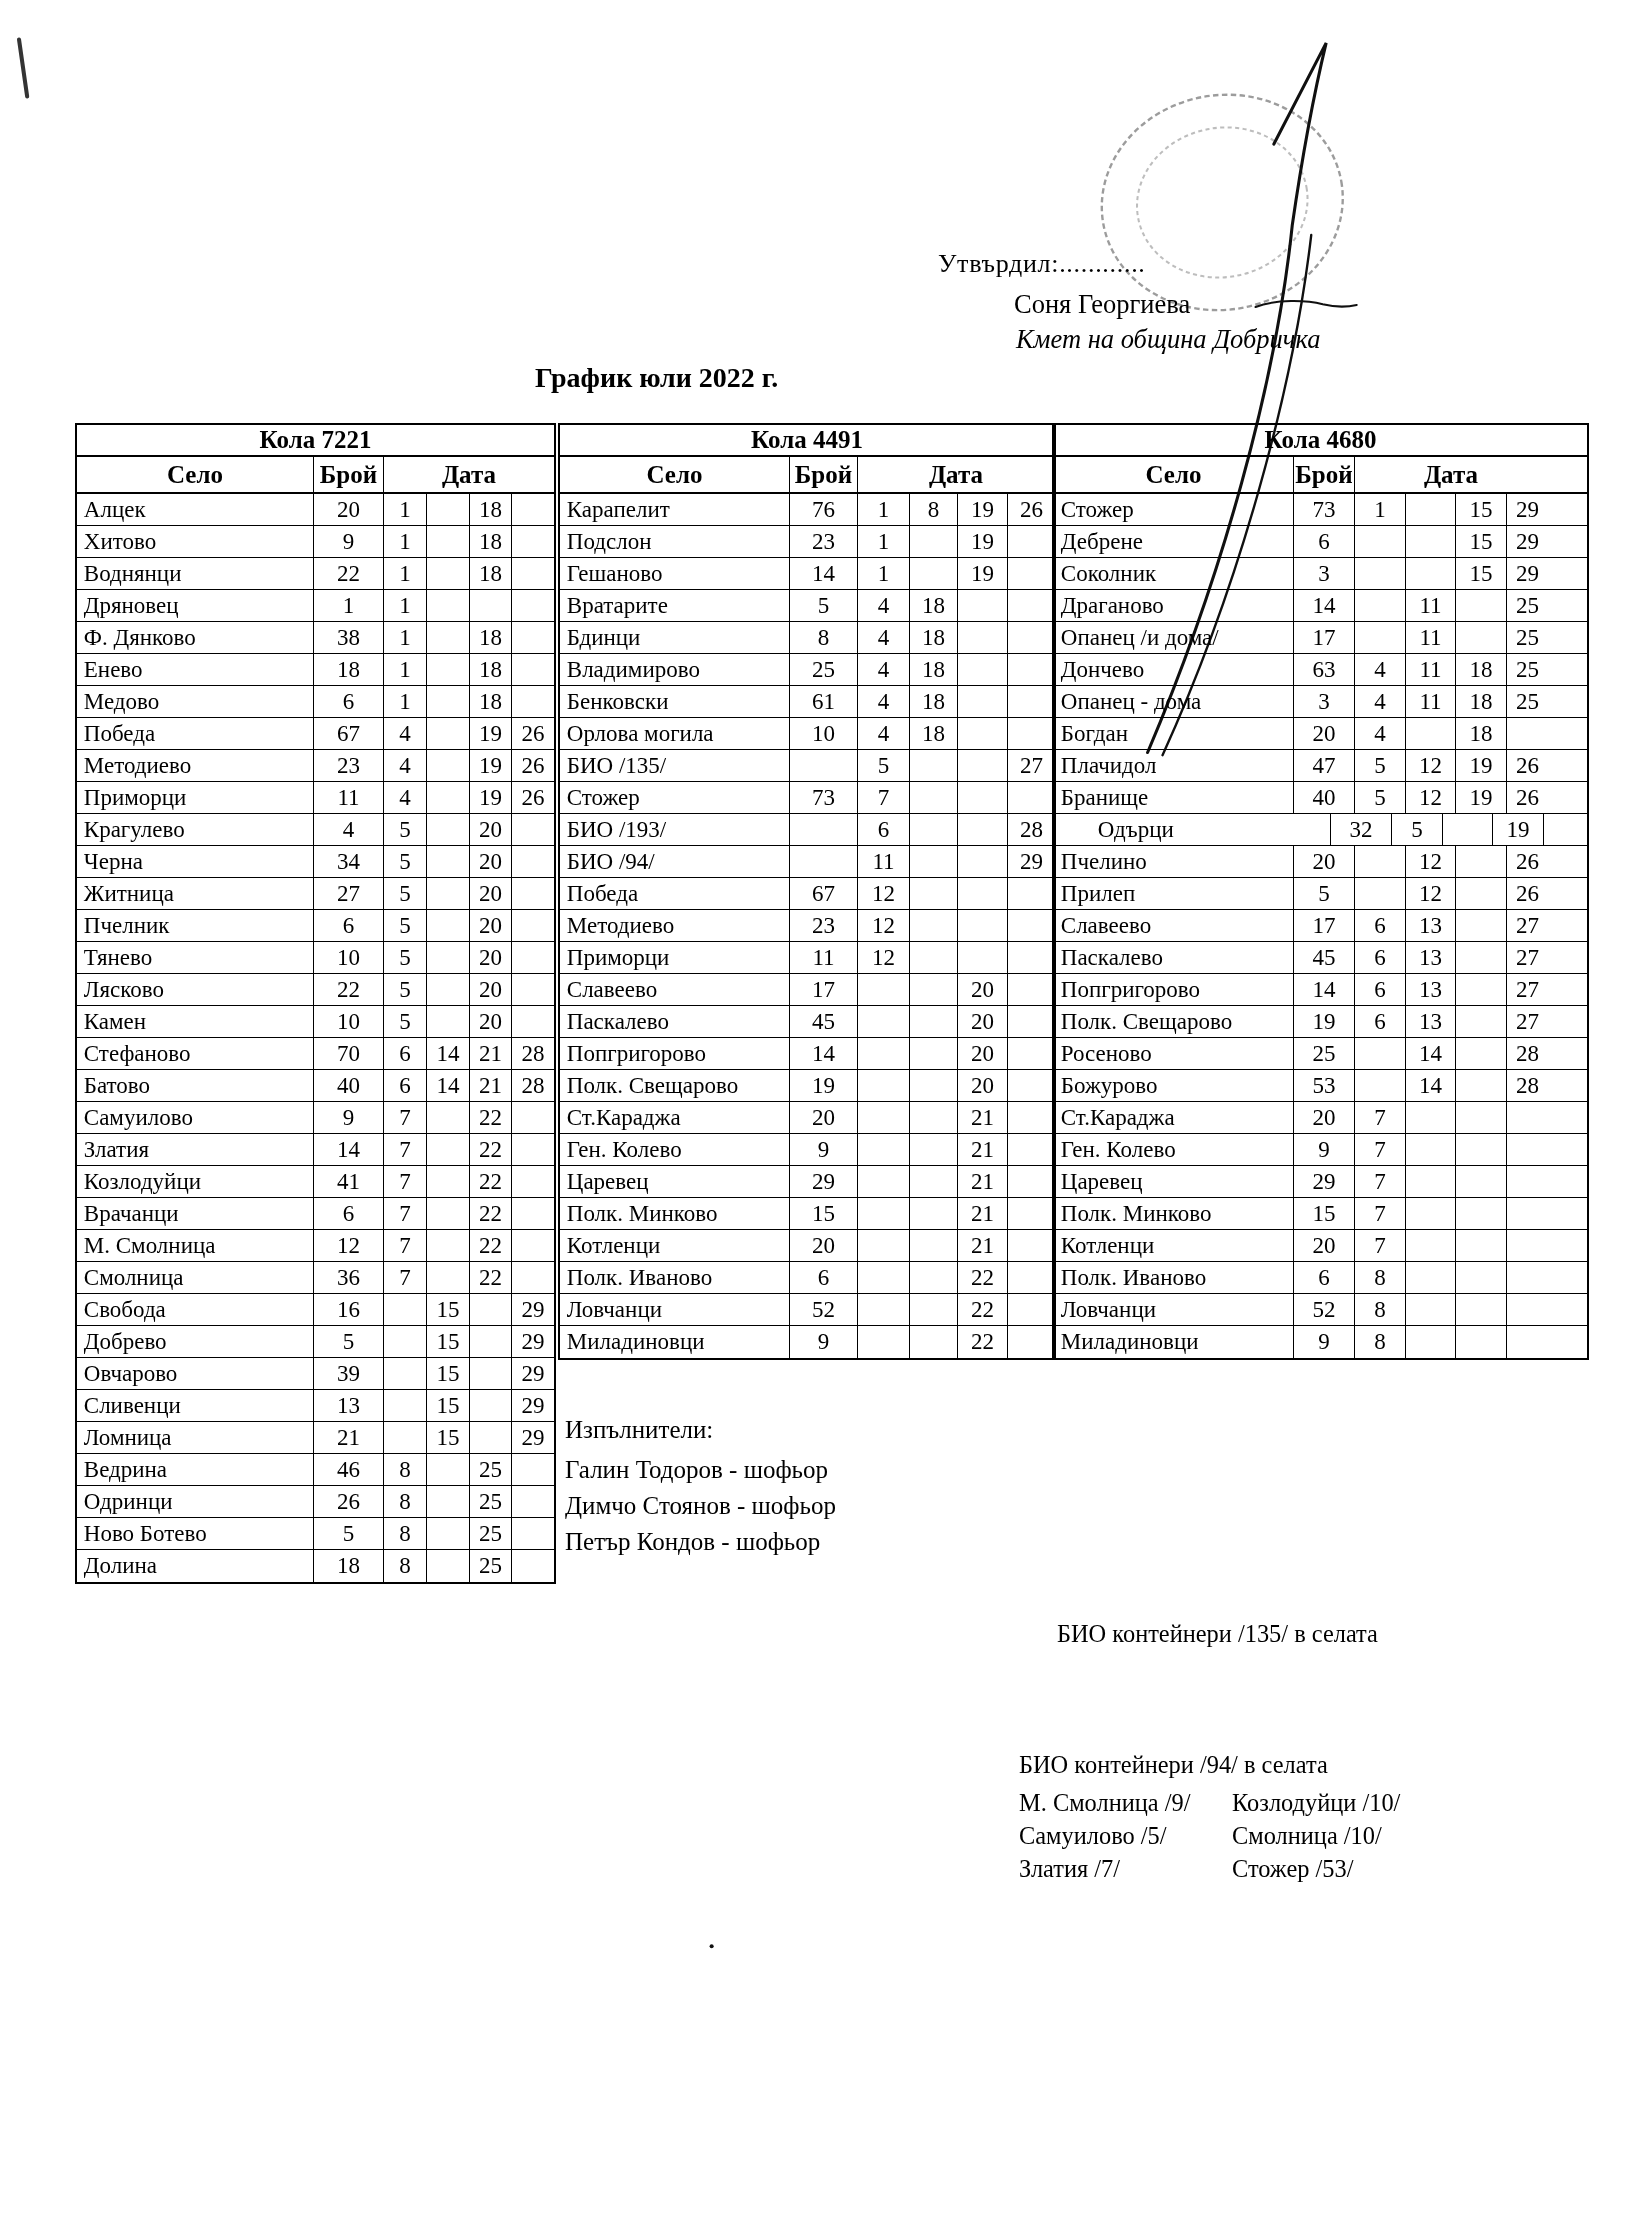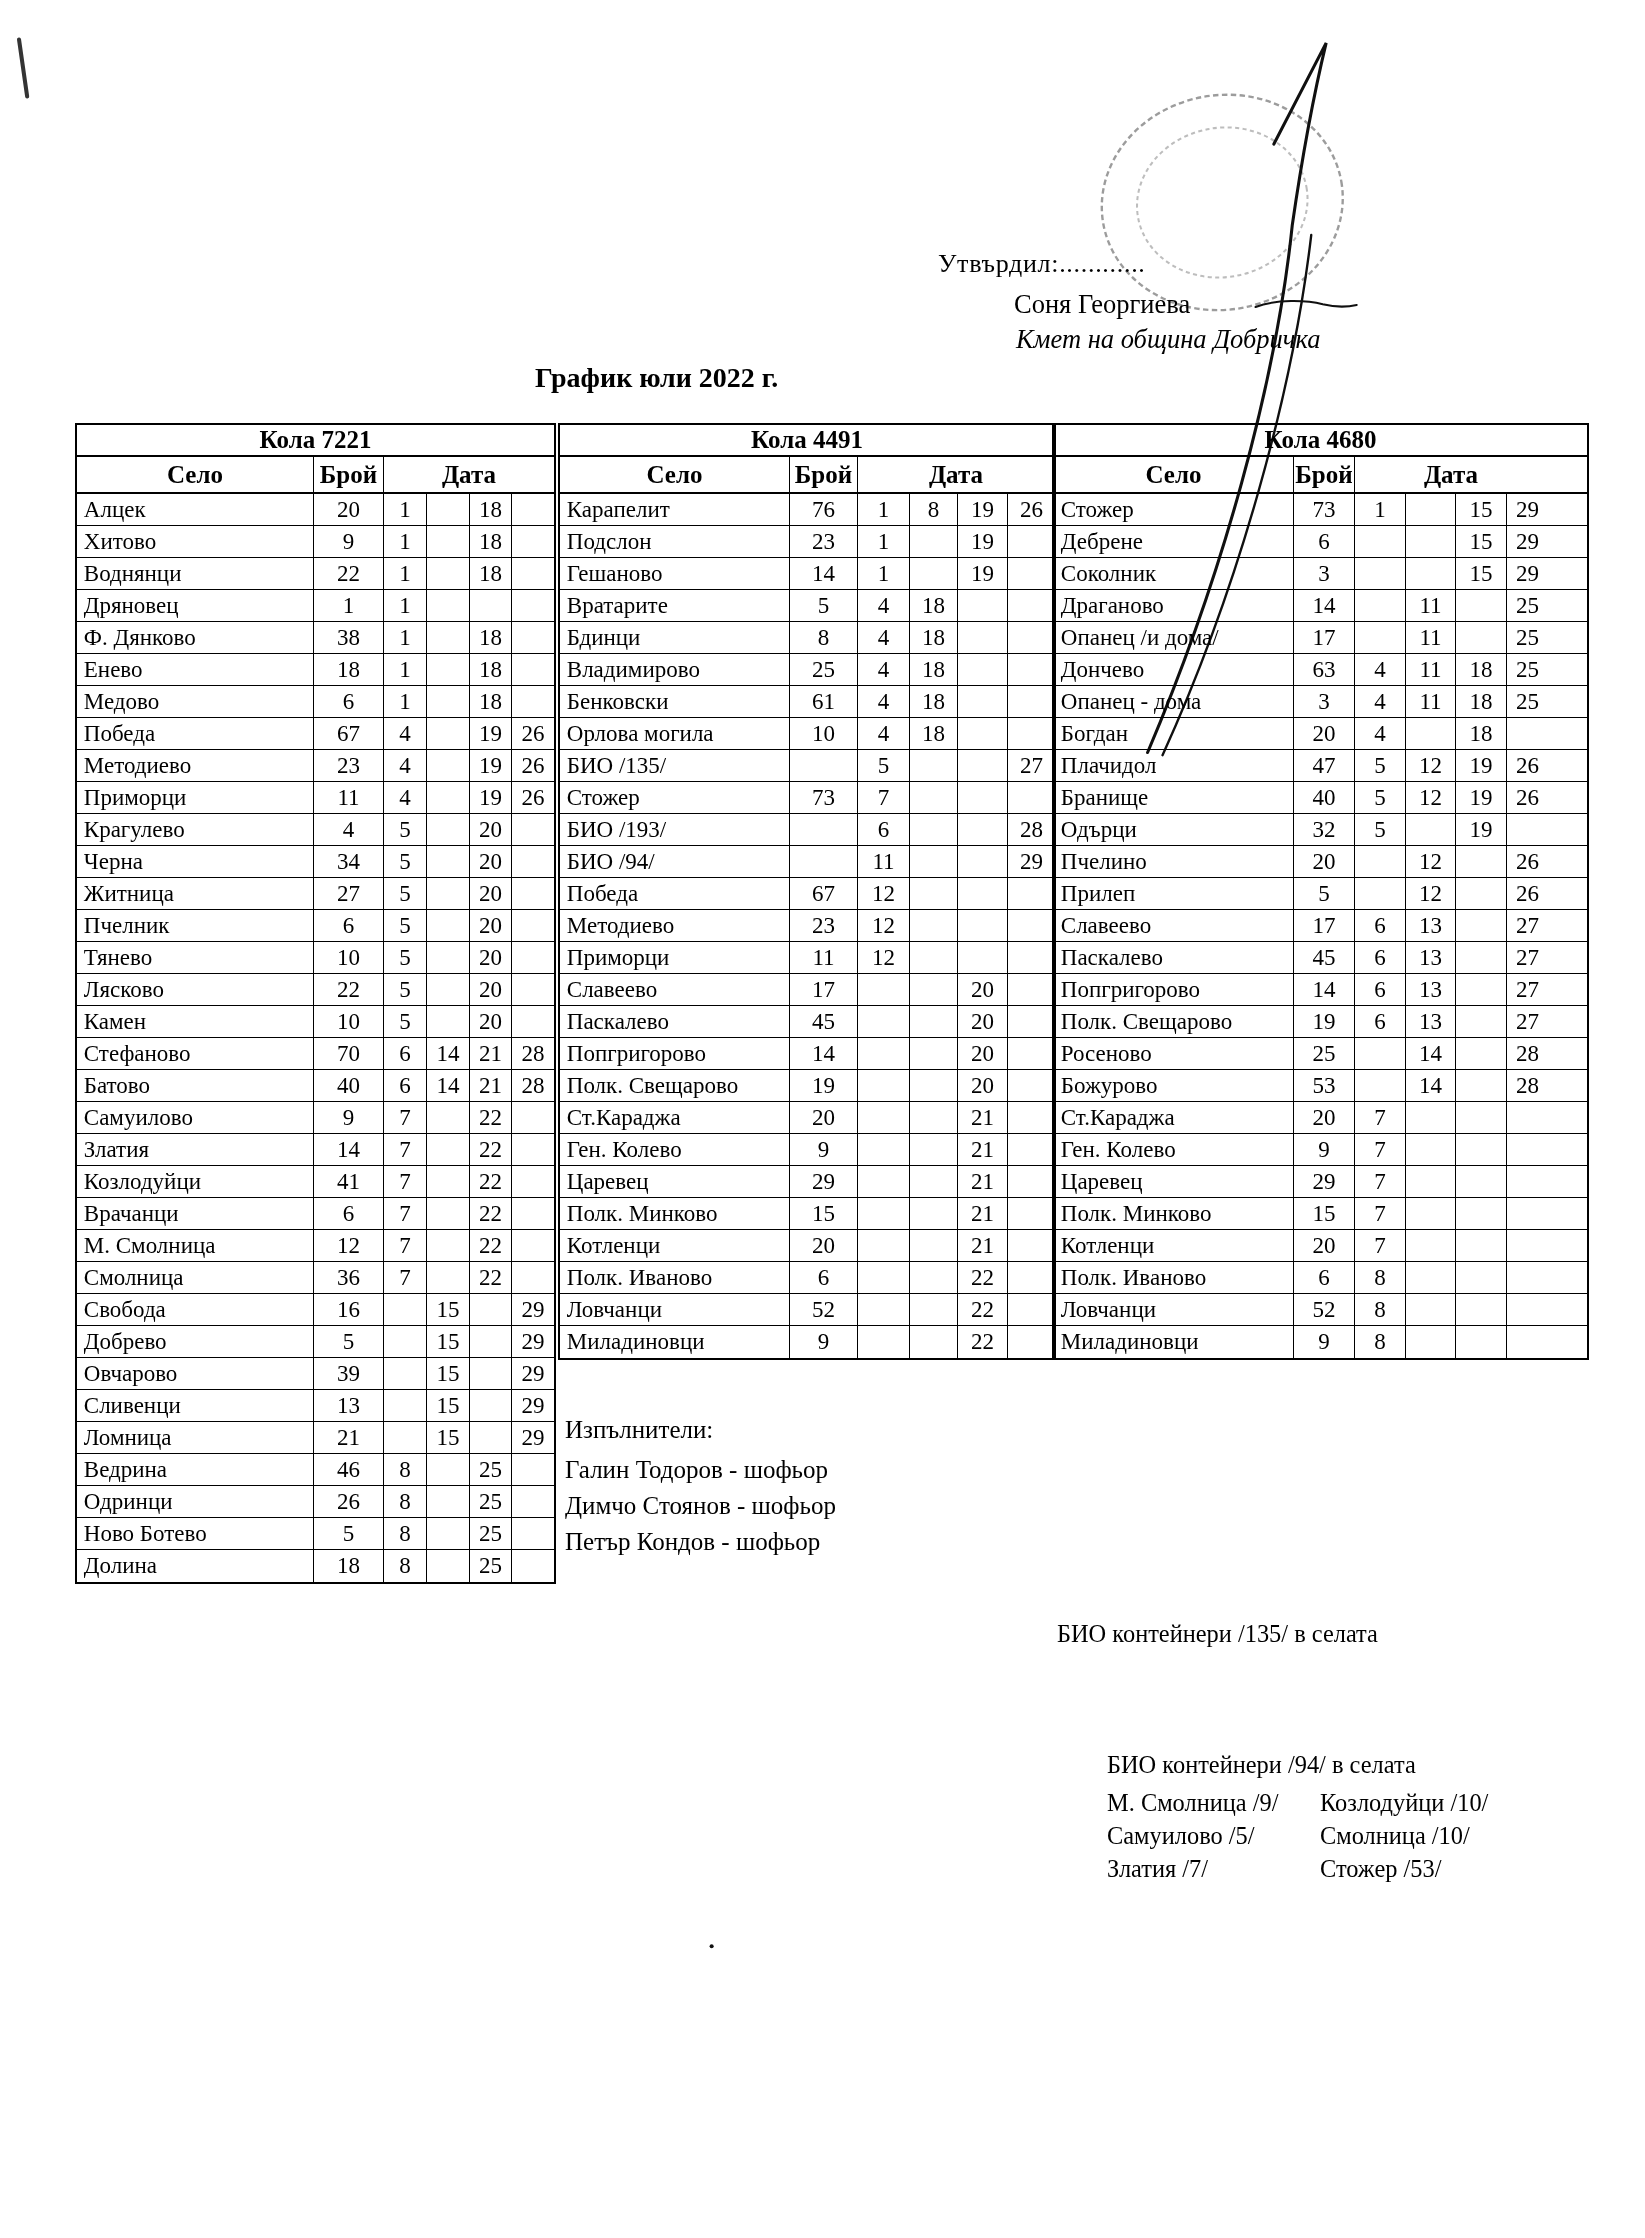--- a/index.html
+++ b/index.html
@@ -33,21 +33,21 @@
 
   .executors{left:565px;top:1412px;font-size:25px;line-height:36px;}
   .executors .heading{margin-bottom:4.1px;}
   .bio{font-size:24.4px;line-height:33px;}
   .bio .heading{margin-bottom:5.4px;}
   .bio .cols{display:flex;}
   .bio117{left:555px;top:1620px;}
   .bio117 .c1{width:234px;}
   .bio135{left:1057px;top:1617px;}
   .bio135 .c1{width:213px;}
-  .bio94{left:1107px;top:1748px;}
+  .bio94{left:1019px;top:1748px;}
   .bio94 .c1{width:213px;}
 </style>
 </head>
 <body>
 
 <div class="page">
 
   <svg class="ink" width="1646" height="2239" viewBox="0 0 2424 3297">
     <g>
       <ellipse cx="1800" cy="298" rx="178" ry="158" transform="rotate(-10 1800 298)" fill="none" stroke="#4a4a4a" stroke-width="3.5" stroke-dasharray="8 5" opacity="0.55"></ellipse>
@@ -655,21 +655,21 @@
       </div>
       <div class="trow drow">
         <div class="cell v-cell" style="flex: 0 0 240px;">Бранище</div>
         <div class="cell n-cell" style="flex: 0 0 61px;">40</div>
         <div class="cell n-cell" style="flex: 0 0 51px;">5</div>
         <div class="cell n-cell" style="flex: 0 0 50px;">12</div>
         <div class="cell n-cell" style="flex: 0 0 51px;">19</div>
         <div class="cell n-cell" style="flex: 0 0 41px;">26</div>
       </div>
       <div class="trow drow">
-        <div class="cell v-cell" style="flex: 0 0 240px;">Одърци</div>
+        <div class="cell v-cell" style="flex: 0 0 240px; margin-left: 37px;">Одърци</div>
         <div class="cell n-cell" style="flex: 0 0 61px;">32</div>
         <div class="cell n-cell" style="flex: 0 0 51px;">5</div>
         <div class="cell n-cell" style="flex: 0 0 50px;"></div>
         <div class="cell n-cell" style="flex: 0 0 51px;">19</div>
         <div class="cell n-cell" style="flex: 0 0 41px;"></div>
       </div>
       <div class="trow drow">
         <div class="cell v-cell" style="flex: 0 0 240px;">Пчелино</div>
         <div class="cell n-cell" style="flex: 0 0 61px;">20</div>
         <div class="cell n-cell" style="flex: 0 0 51px;"></div>

